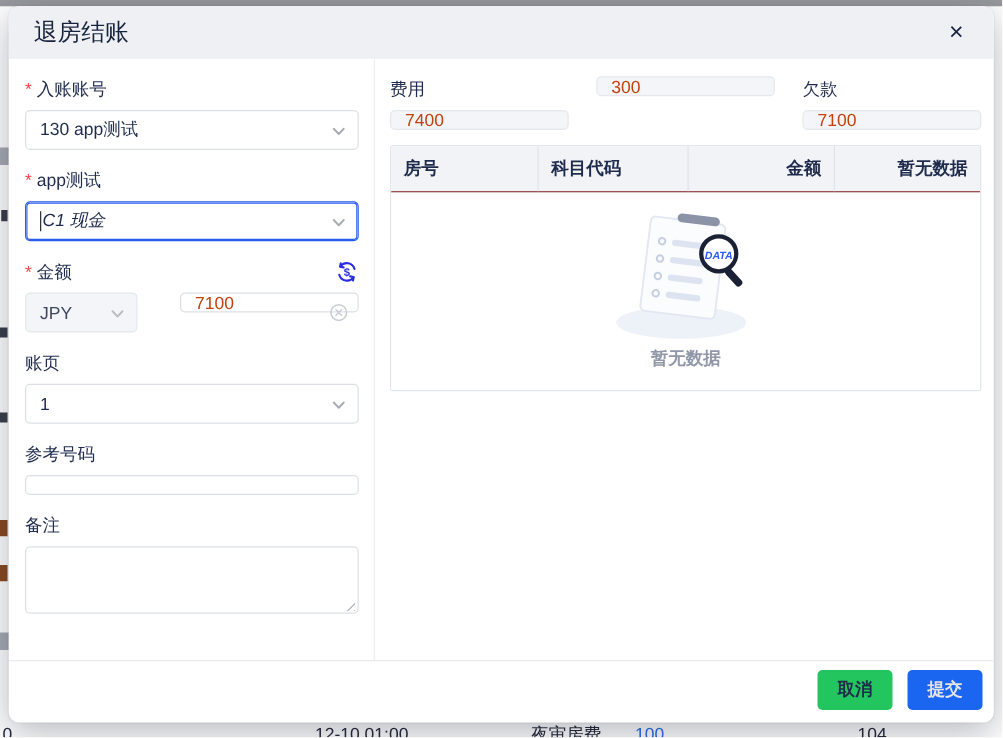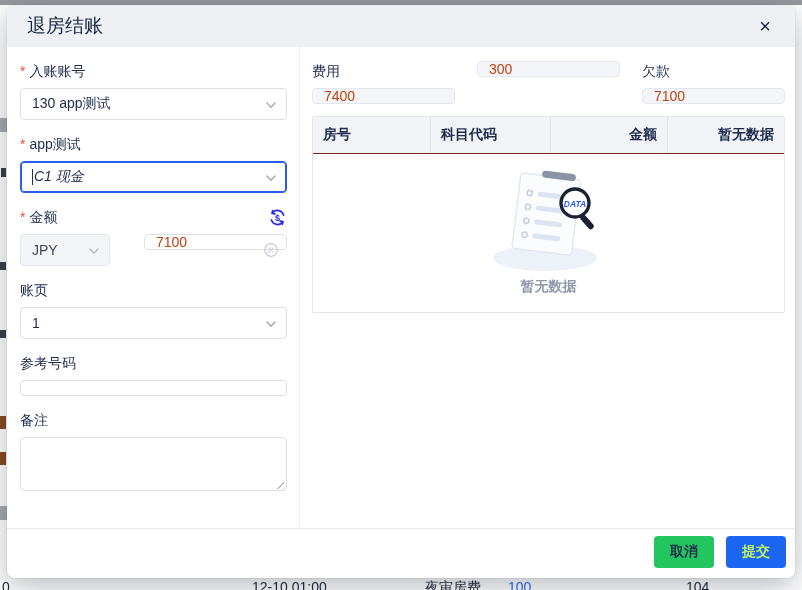--- a/index.html
+++ b/index.html
@@ -73,21 +73,21 @@
   .c1 { width:118px; flex:0 0 118px; } .c2 { width:120px; flex:0 0 120px; }
   .c3 { width:117px; flex:0 0 117px; } .c4 { flex:1; }
   .grid-body { height:158px; display:flex; flex-direction:column; align-items:center; justify-content:center; background:#fff; }
   .empty-text { margin-top:4px; color:#9097a8; font-weight:700; }
 
   .modal-footer { flex:0 0 50px; border-top:1px solid #e9ebf0; display:flex; align-items:center;
                   justify-content:flex-end; gap:12px; padding:0 9px 4px 0; }
   .btn { height:32px; min-width:58px; padding:0 16px; border:none; border-radius:4px; font:inherit;
          font-weight:700; cursor:pointer; }
   .btn.cancel { background:#22c55e; color:#1f2b4d; }
-  .btn.submit { background:#1a66f0; color:#bef264; }
+  .btn.submit { background:#1a66f0; color:#e5e5e5; }
 </style>
 </head>
 <body>
 
 <div class="screen">
 
   <div class="page-topbar"></div>
   <div class="bg-fragment" style="left:0;top:118px;width:7px;height:14px;background:#a7abb3;"></div>
   <div class="bg-fragment" style="left:1px;top:168px;width:5px;height:9px;"></div>
   <div class="bg-fragment" style="left:0;top:262px;width:6px;height:8px;"></div>

